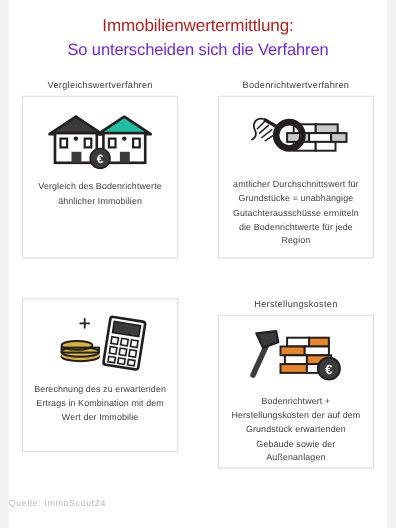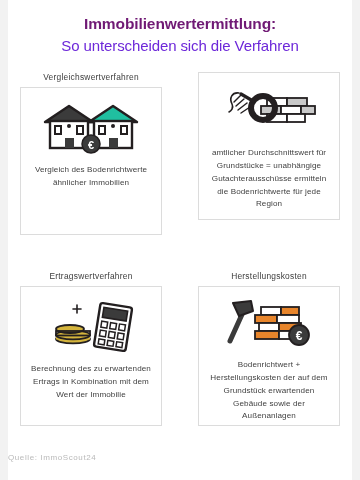--- a/index.html
+++ b/index.html
@@ -21,22 +21,22 @@
     height: 480px;
     background: #ffffff;
     box-sizing: border-box;
   }
   .title-block {
     padding: 14px 14px 0 14px;
     text-align: center;
   }
   .title-line1 {
     font-size: 15.5px;
-    font-weight: bold;
-    color: #701a75;
+    font-weight: normal;
+    color: #b91c1c;
     letter-spacing: -0.1px;
     line-height: 1.35;
   }
   .title-line2 {
     font-size: 15px;
     font-weight: normal;
     color: #6d28d9;
     letter-spacing: -0.1px;
     line-height: 1.35;
     margin-top: 1px;
@@ -134,20 +134,21 @@
 
             <circle cx="52" cy="44" r="9" fill="#3b3b3b" stroke="#231f20" stroke-width="1.5"></circle>
             <text x="52" y="48.5" font-family="'Liberation Sans', sans-serif" font-size="11" font-weight="bold" fill="#ffffff" text-anchor="middle">€</text>
           </svg>
         </div>
         <div class="caption">Vergleich des Bodenrichtwerte ähnlicher Immobilien</div>
       </div>
     </div>
 
     <div class="cell">
+      <div class="card-heading">Bodenrichtwertverfahren</div>
       <div class="card">
         <div class="icon-wrap">
           <svg width="104" height="54" viewBox="0 0 104 54" aria-hidden="true">
 
             <g stroke="#231f20" stroke-width="1.8">
               <rect x="50" y="14" width="20" height="8" fill="#ffffff"></rect>
               <rect x="70" y="14" width="20" height="8" fill="#c9c9c9"></rect>
               <rect x="44" y="22" width="20" height="8" fill="#c9c9c9"></rect>
               <rect x="64" y="22" width="20" height="8" fill="#ffffff"></rect>
               <rect x="84" y="22" width="14" height="8" fill="#c9c9c9"></rect>
@@ -166,21 +167,20 @@
               <line x1="33" y1="23" x2="24" y2="29"></line>
             </g>
             <path d="M22,9 C15,8 12,14 15,20 C17,24 14,27 12,28" fill="none" stroke="#231f20" stroke-width="1.6" stroke-linecap="round"></path>
           </svg>
         </div>
         <div class="caption">amtlicher Durchschnittswert für Grundstücke = unabhängige Gutachterausschüsse ermitteln die Bodenrichtwerte für jede Region</div>
       </div>
     </div>
 
     <div class="cell">
-      <div class="card-heading">Ertragswertverfahren</div>
       <div class="card tall">
         <div class="icon-wrap">
           <svg width="104" height="54" viewBox="0 0 104 54" aria-hidden="true">
 
             <g stroke="#231f20" stroke-width="1.6" stroke-linecap="round">
               <line x1="38" y1="6" x2="38" y2="14"></line>
               <line x1="34" y1="10" x2="42" y2="10"></line>
             </g>
 
             <g stroke="#231f20" stroke-width="1.8">

